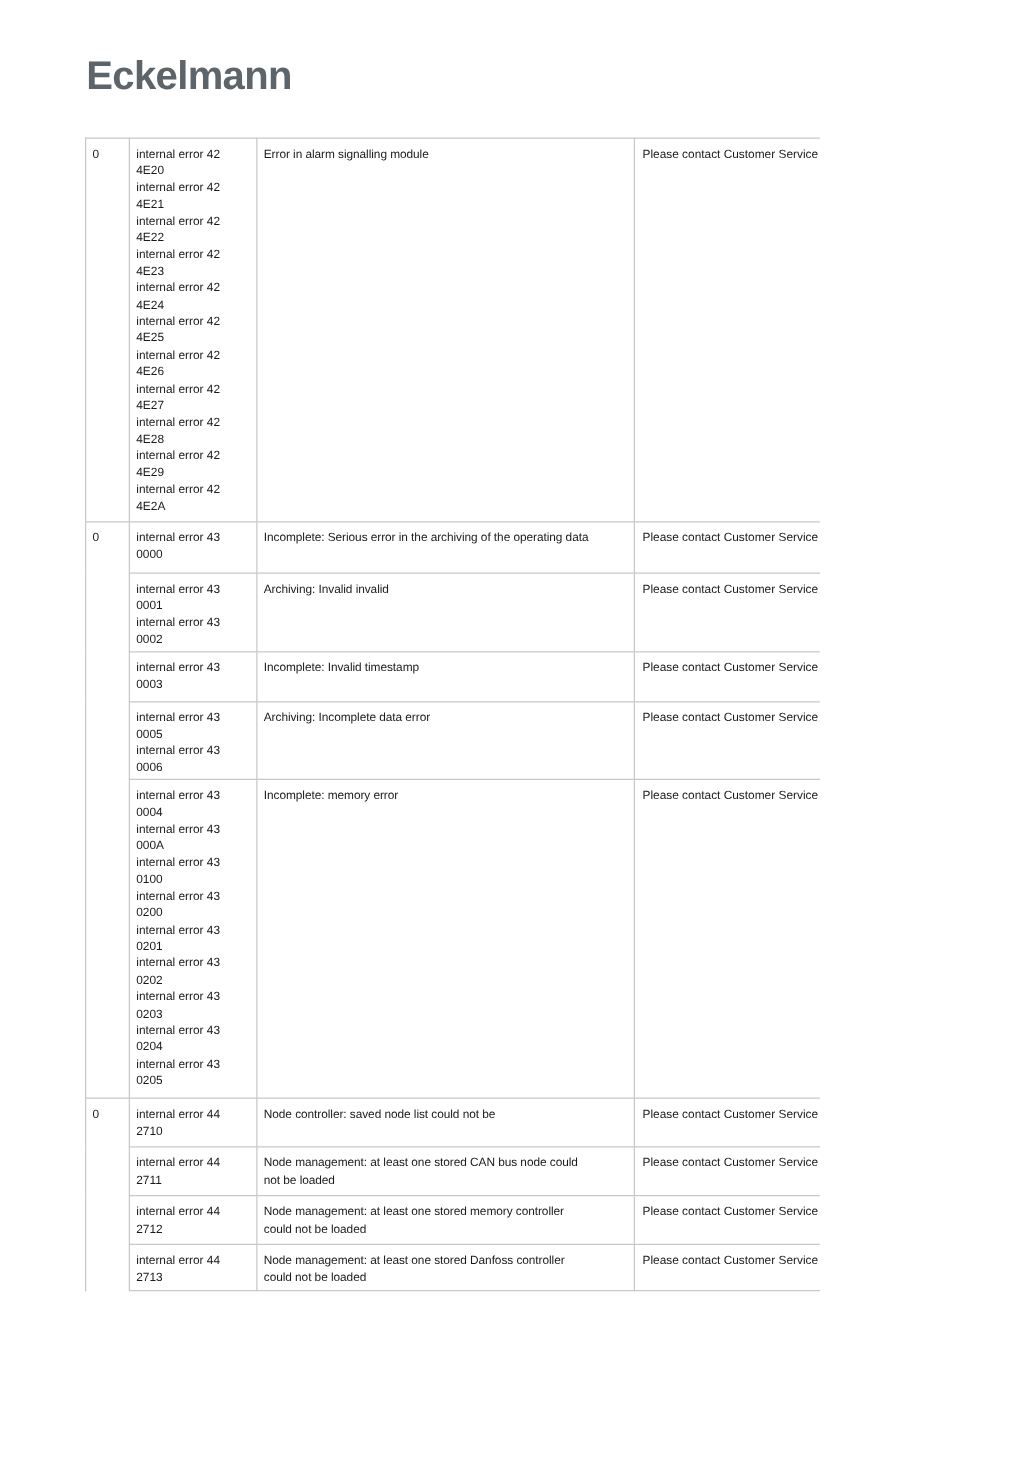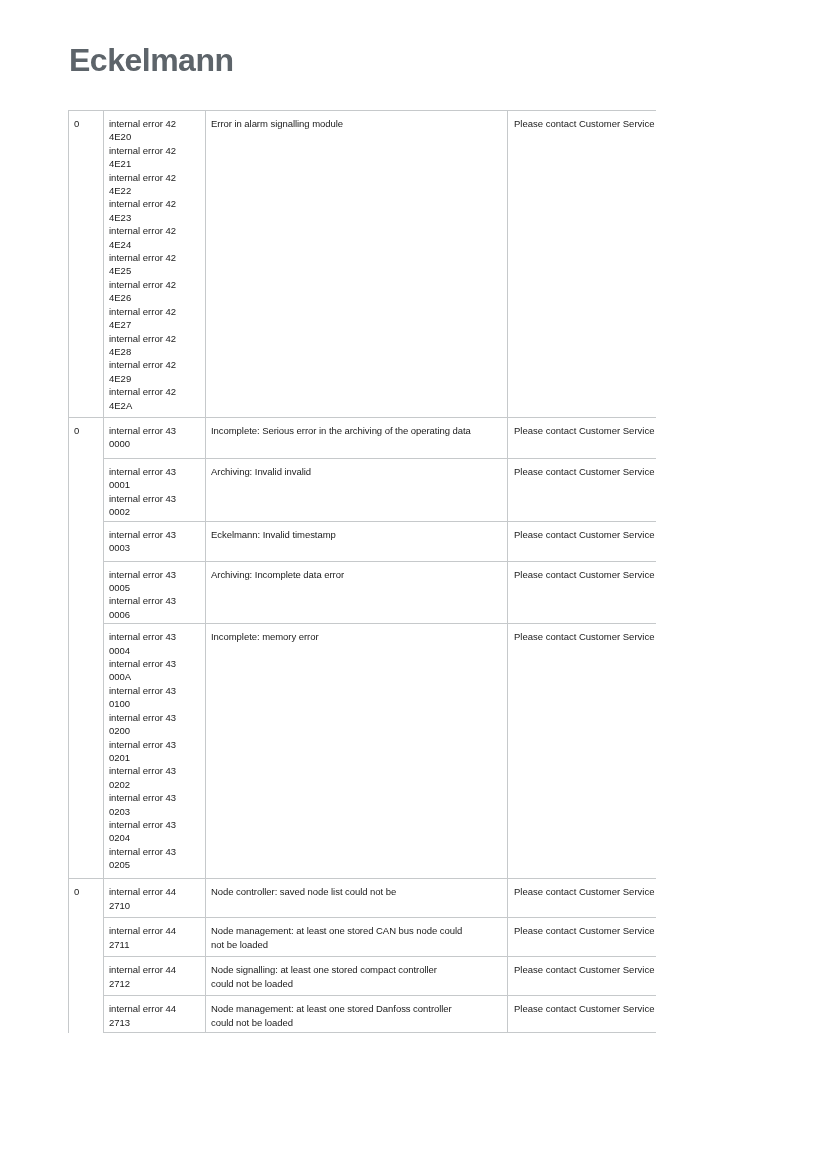--- a/index.html
+++ b/index.html
@@ -123,21 +123,21 @@
         <td class="codes">internal error 43
 0001
 internal error 43
 0002</td>
         <td class="desc">Archiving: Invalid invalid</td>
         <td class="act">Please contact Customer Service</td>
       </tr>
       <tr class="h40">
         <td class="codes">internal error 43
 0003</td>
-        <td class="desc">Eckelmann: Invalid timestamp</td>
+        <td class="desc">Incomplete: Invalid timestamp</td>
         <td class="act">Please contact Customer Service</td>
       </tr>
       <tr class="h62">
         <td class="codes">internal error 43
 0005
 internal error 43
 0006</td>
         <td class="desc">Archiving: Incomplete data error</td>
         <td class="act">Please contact Customer Service</td>
       </tr>
@@ -176,21 +176,21 @@
       <tr class="h39">
         <td class="codes">internal error 44
 2711</td>
         <td class="desc">Node management: at least one stored CAN bus node could
 not be loaded</td>
         <td class="act">Please contact Customer Service</td>
       </tr>
       <tr class="h39">
         <td class="codes">internal error 44
 2712</td>
-        <td class="desc">Node signalling: at least one stored compact controller
+        <td class="desc">Node management: at least one stored memory controller
 could not be loaded</td>
         <td class="act">Please contact Customer Service</td>
       </tr>
       <tr class="h37">
         <td class="codes">internal error 44
 2713</td>
         <td class="desc">Node management: at least one stored Danfoss controller
 could not be loaded</td>
         <td class="act">Please contact Customer Service</td>
       </tr>

